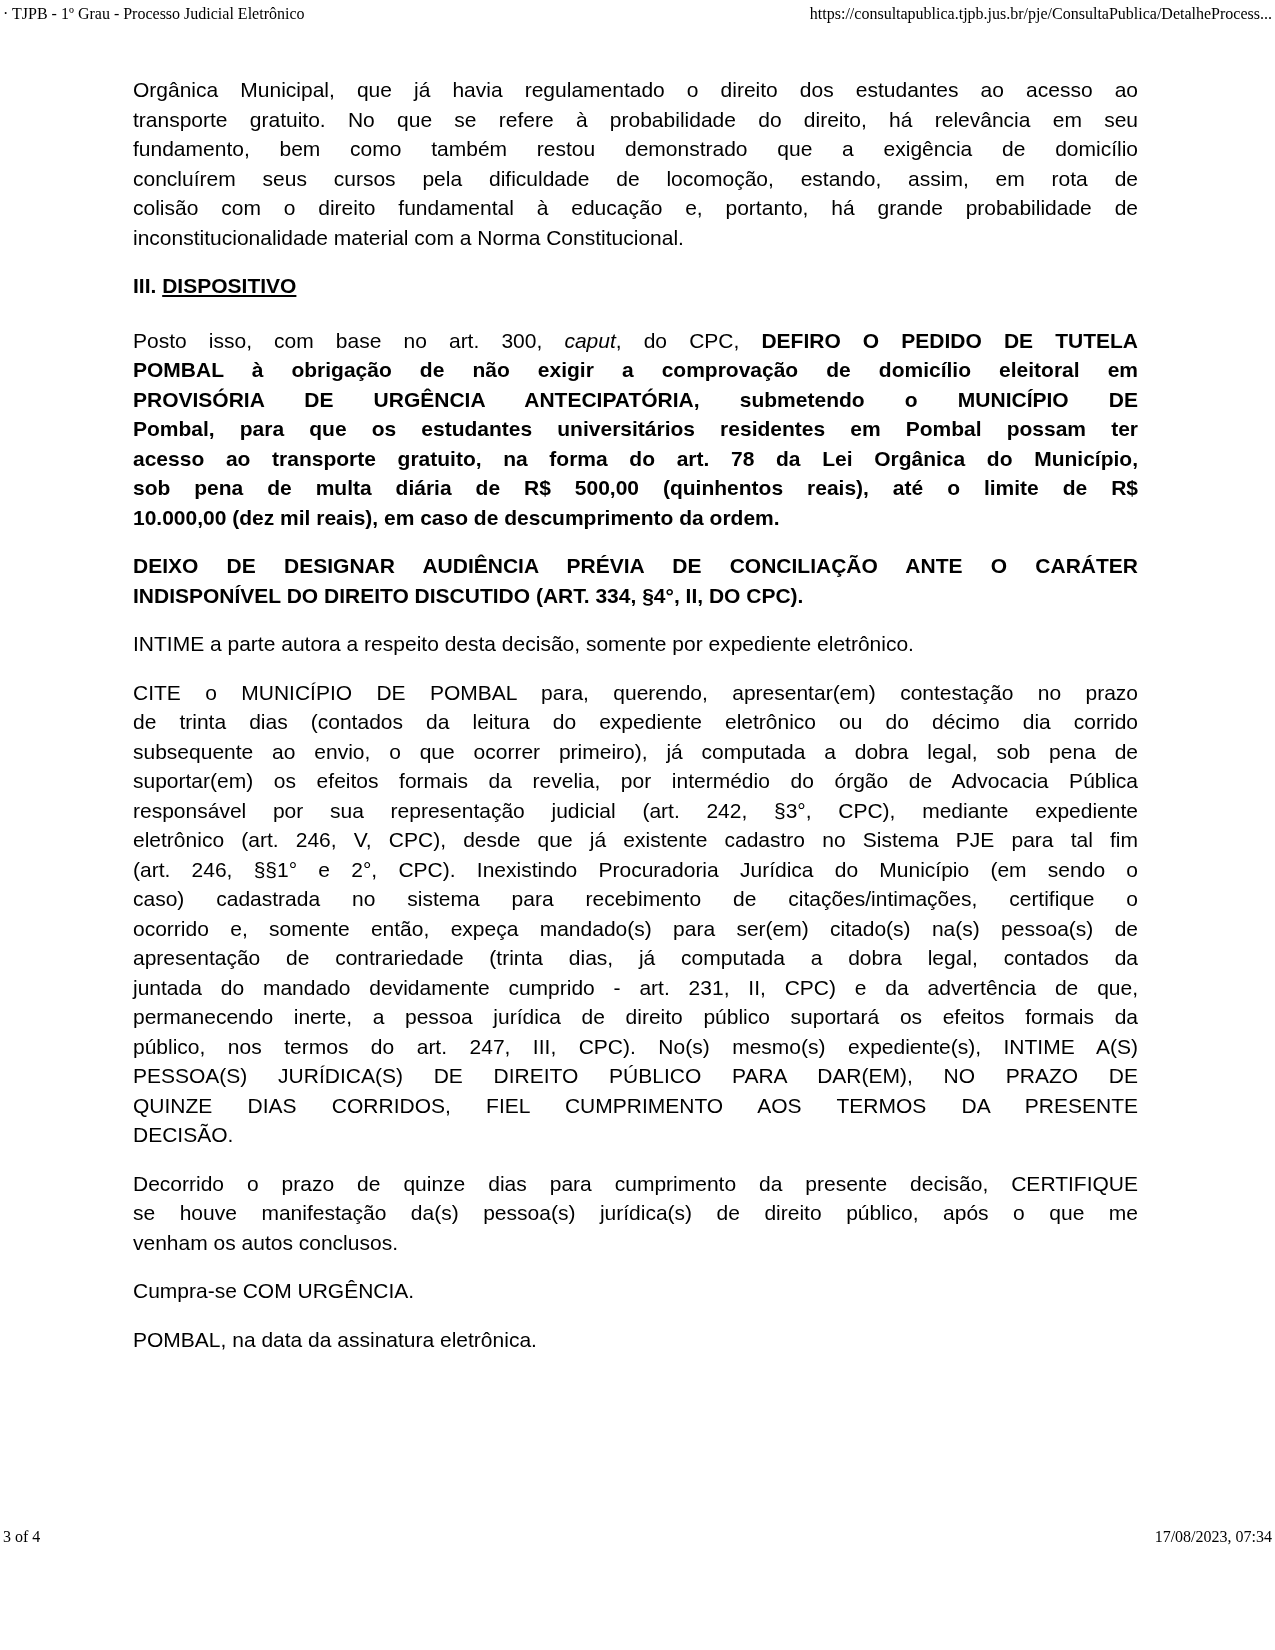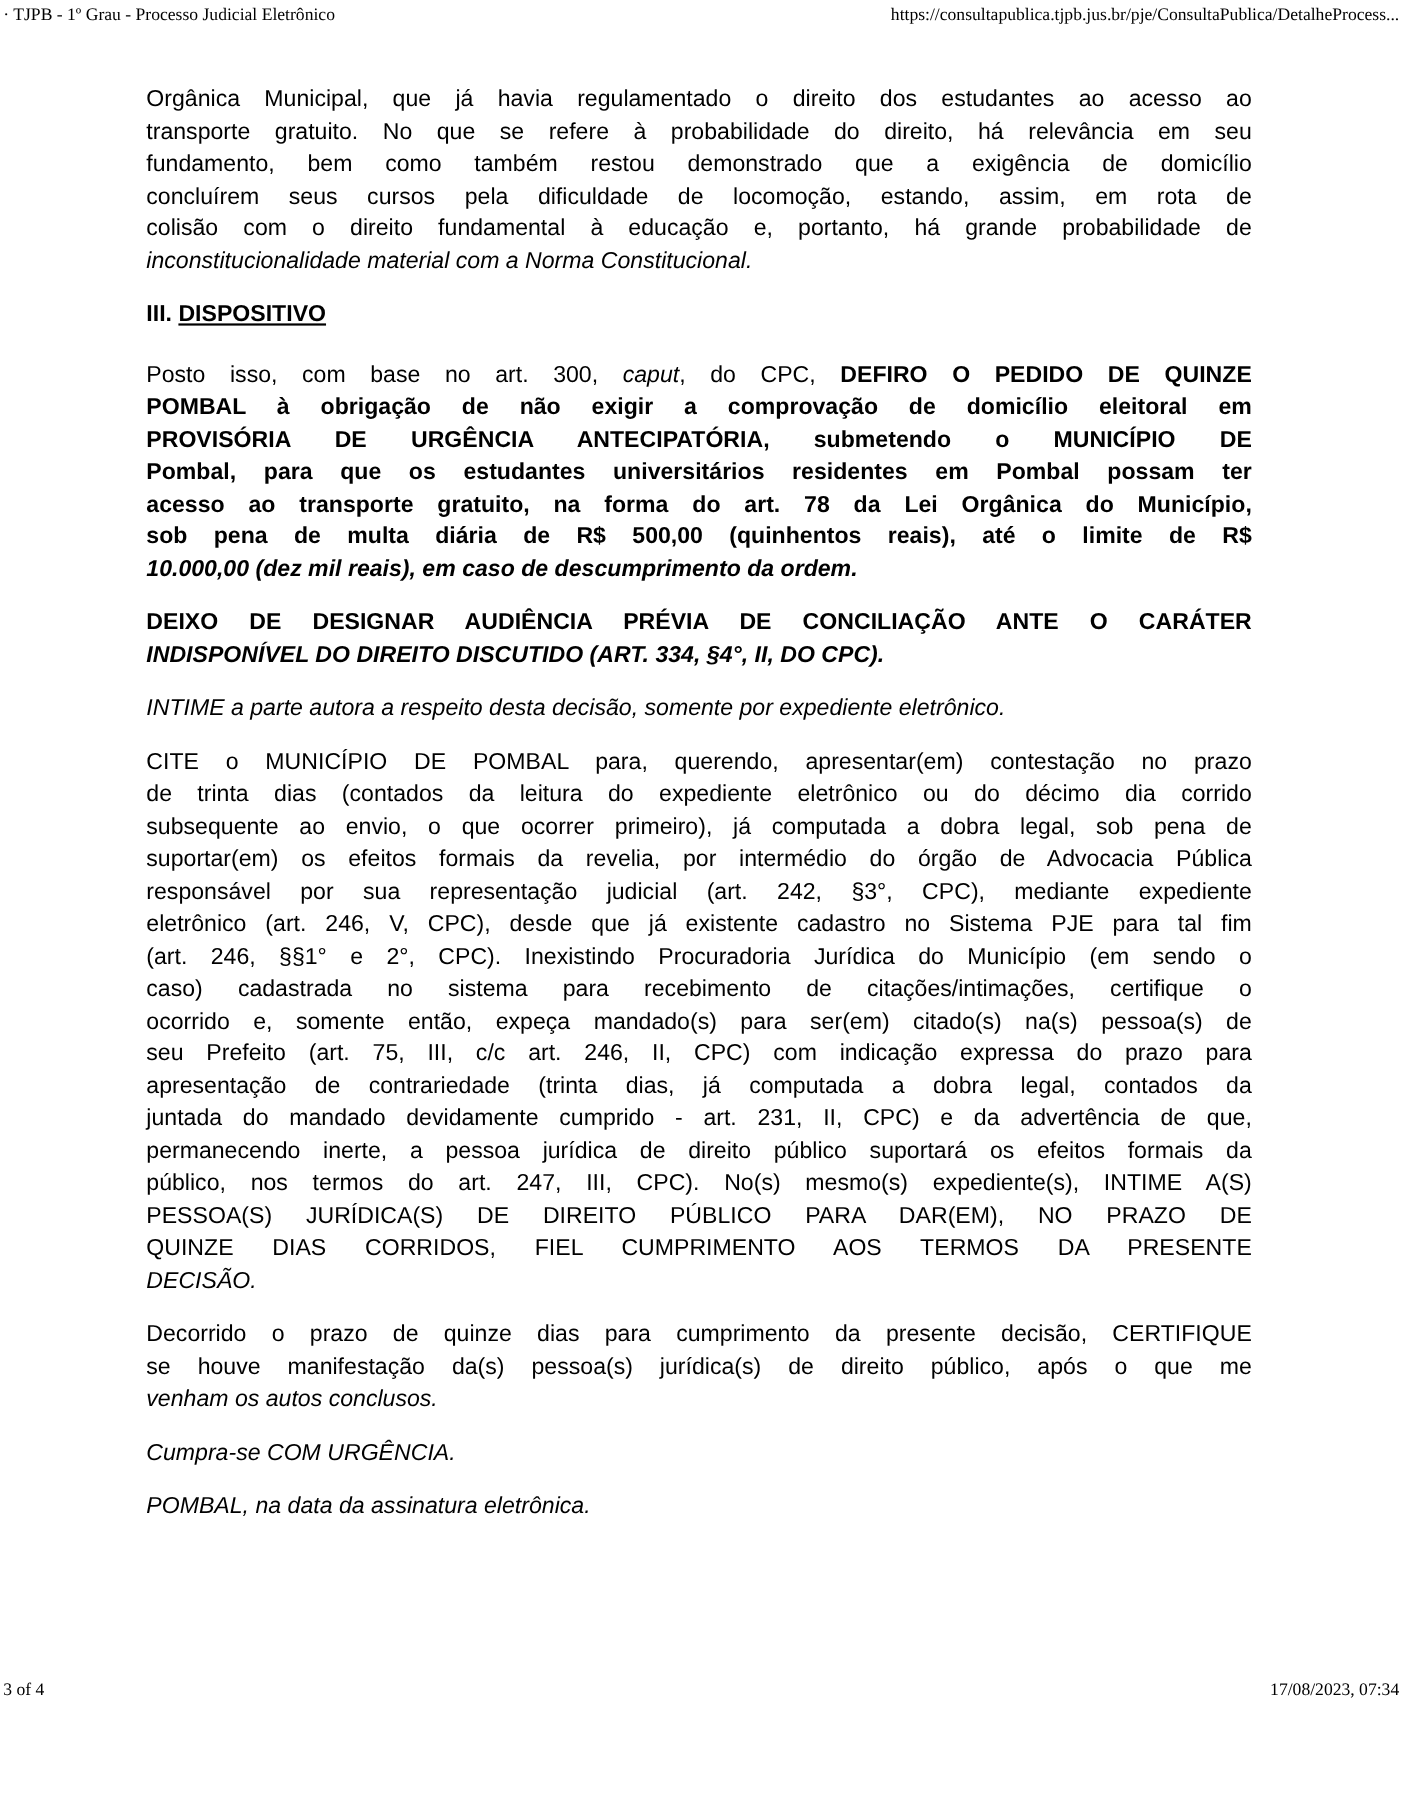--- a/index.html
+++ b/index.html
@@ -52,21 +52,21 @@
   .para.bold { font-weight: bold; }
   .heading {
     font-weight: bold;
     margin: 0 0 25px 0;
   }
   .heading .u { text-decoration: underline; }
   .line {
     text-align: justify;
     text-align-last: justify;
   }
-  .line.last { text-align-last: left; font-style: italic; }
+  .line.last { text-align-last: left; }
   .seg-b { font-weight: bold; }
   .seg-i { font-style: italic; }
 </style>
 </head>
 <body>
 
 <div class="page">
 
   <div class="print-header">
     <span>· TJPB - 1º Grau - Processo Judicial Eletrônico</span>
@@ -77,21 +77,21 @@
       <div class="para">
         <div class="line"><span>Orgânica Municipal, que já havia regulamentado o direito dos estudantes ao acesso ao</span></div>
         <div class="line"><span>transporte gratuito. No que se refere à probabilidade do direito, há relevância em seu</span></div>
         <div class="line"><span>fundamento, bem como também restou demonstrado que a exigência de domicílio</span></div>
         <div class="line"><span>concluírem seus cursos pela dificuldade de locomoção, estando, assim, em rota de</span></div>
         <div class="line"><span>colisão com o direito fundamental à educação e, portanto, há grande probabilidade de</span></div>
         <div class="line last"><span>inconstitucionalidade material com a Norma Constitucional.</span></div>
       </div>
       <div class="heading"><span>III. </span><span class="u">DISPOSITIVO</span></div>
       <div class="para">
-        <div class="line"><span>Posto isso, com base no art. 300, </span><span class="seg-i">caput</span><span>, do CPC, </span><span class="seg-b">DEFIRO O PEDIDO DE QUINZE</span></div>
+        <div class="line"><span>Posto isso, com base no art. 300, </span><span class="seg-i">caput</span><span>, do CPC, </span><span class="seg-b">DEFIRO O PEDIDO DE TUTELA</span></div>
         <div class="line"><span class="seg-b">POMBAL à obrigação de não exigir a comprovação de domicílio eleitoral em</span></div>
         <div class="line"><span class="seg-b">PROVISÓRIA DE URGÊNCIA ANTECIPATÓRIA, submetendo o MUNICÍPIO DE</span></div>
         <div class="line"><span class="seg-b">Pombal, para que os estudantes universitários residentes em Pombal possam ter</span></div>
         <div class="line"><span class="seg-b">acesso ao transporte gratuito, na forma do art. 78 da Lei Orgânica do Município,</span></div>
         <div class="line"><span class="seg-b">sob pena de multa diária de R$ 500,00 (quinhentos reais), até o limite de R$</span></div>
         <div class="line last"><span class="seg-b">10.000,00 (dez mil reais), em caso de descumprimento da ordem.</span></div>
       </div>
       <div class="para bold">
         <div class="line"><span>DEIXO DE DESIGNAR AUDIÊNCIA PRÉVIA DE CONCILIAÇÃO ANTE O CARÁTER</span></div>
         <div class="line last"><span>INDISPONÍVEL DO DIREITO DISCUTIDO (ART. 334, §4°, II, DO CPC).</span></div>
@@ -102,21 +102,20 @@
       <div class="para">
         <div class="line"><span>CITE o MUNICÍPIO DE POMBAL para, querendo, apresentar(em) contestação no prazo</span></div>
         <div class="line"><span>de trinta dias (contados da leitura do expediente eletrônico ou do décimo dia corrido</span></div>
         <div class="line"><span>subsequente ao envio, o que ocorrer primeiro), já computada a dobra legal, sob pena de</span></div>
         <div class="line"><span>suportar(em) os efeitos formais da revelia, por intermédio do órgão de Advocacia Pública</span></div>
         <div class="line"><span>responsável por sua representação judicial (art. 242, §3°, CPC), mediante expediente</span></div>
         <div class="line"><span>eletrônico (art. 246, V, CPC), desde que já existente cadastro no Sistema PJE para tal fim</span></div>
         <div class="line"><span>(art. 246, §§1° e 2°, CPC). Inexistindo Procuradoria Jurídica do Município (em sendo o</span></div>
         <div class="line"><span>caso) cadastrada no sistema para recebimento de citações/intimações, certifique o</span></div>
         <div class="line"><span>ocorrido e, somente então, expeça mandado(s) para ser(em) citado(s) na(s) pessoa(s) de</span></div>
-        <div class="line"><span>seu Prefeito (art. 75, III, c/c art. 246, II, CPC) com indicação expressa do prazo para</span></div>
         <div class="line"><span>apresentação de contrariedade (trinta dias, já computada a dobra legal, contados da</span></div>
         <div class="line"><span>juntada do mandado devidamente cumprido - art. 231, II, CPC) e da advertência de que,</span></div>
         <div class="line"><span>permanecendo inerte, a pessoa jurídica de direito público suportará os efeitos formais da</span></div>
         <div class="line"><span>público, nos termos do art. 247, III, CPC). No(s) mesmo(s) expediente(s), INTIME A(S)</span></div>
         <div class="line"><span>PESSOA(S) JURÍDICA(S) DE DIREITO PÚBLICO PARA DAR(EM), NO PRAZO DE</span></div>
         <div class="line"><span>QUINZE DIAS CORRIDOS, FIEL CUMPRIMENTO AOS TERMOS DA PRESENTE</span></div>
         <div class="line last"><span>DECISÃO.</span></div>
       </div>
       <div class="para">
         <div class="line"><span>Decorrido o prazo de quinze dias para cumprimento da presente decisão, CERTIFIQUE</span></div>

